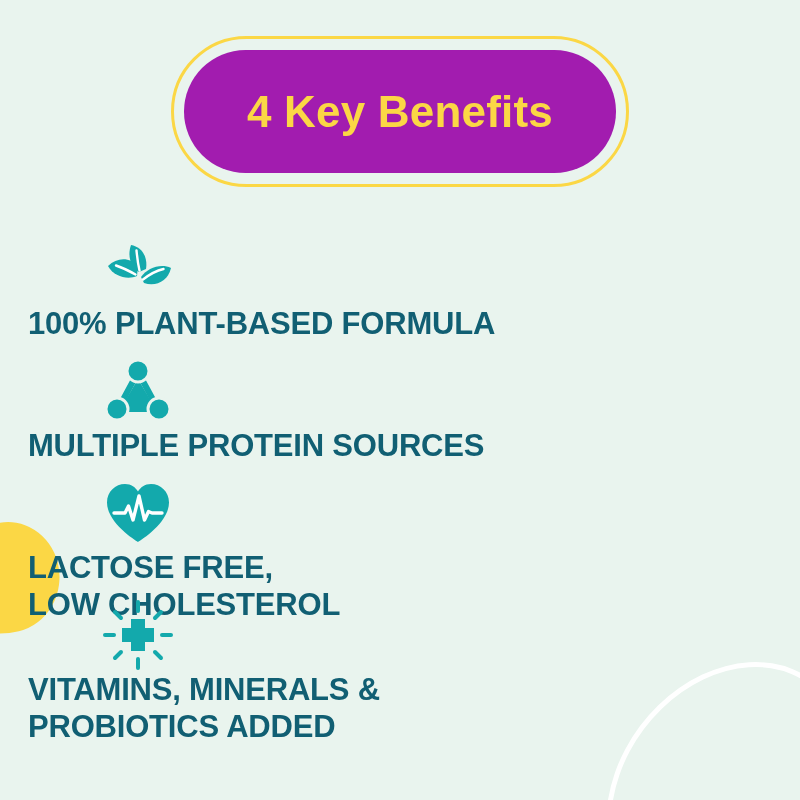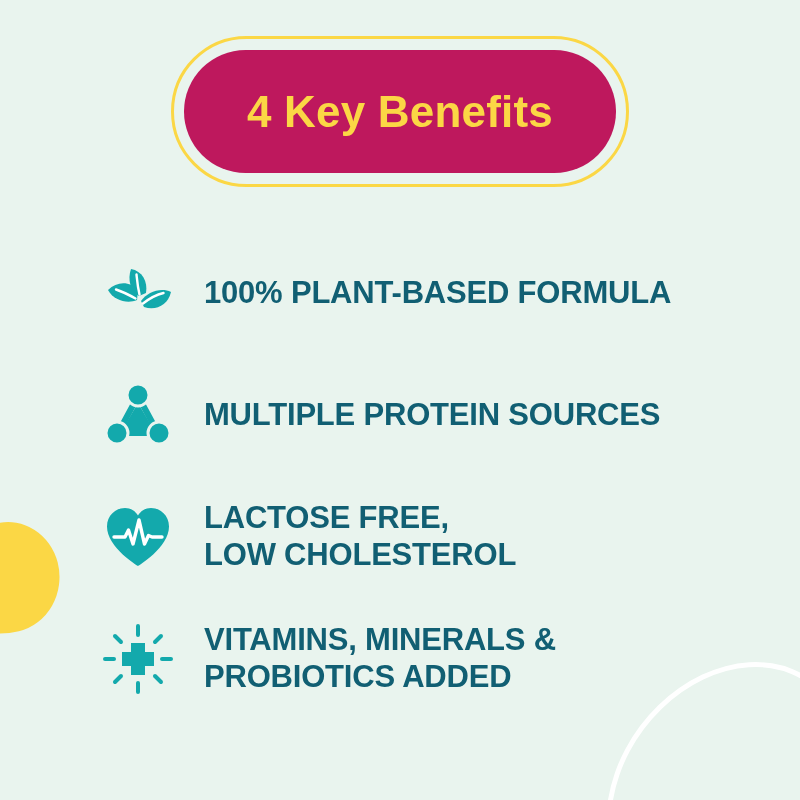--- a/index.html
+++ b/index.html
@@ -60,21 +60,21 @@
     border: 3px solid #fbd745;
     border-radius: 80px;
     box-sizing: border-box;
   }
   .badge-pill {
     position: absolute;
     left: 13px;
     top: 14px;
     right: 13px;
     bottom: 14px;
-    background: #be185d;
+    background: #a21caf;
     border-radius: 64px;
     display: flex;
     align-items: center;
     justify-content: center;
   }
   .badge-title {
     color: #fbd745;
     font-size: 44px;
     font-weight: bold;
     letter-spacing: 0.2px;
@@ -85,22 +85,23 @@
   
   .benefits {
     position: absolute;
     left: 0;
     top: 232px;
     width: 800px;
   }
   .benefit-row {
     position: relative;
     display: flex;
-    align-items: center;
+    align-items: flex-start;
     height: 122px;
+    flex-direction: column;
   }
   .benefit-icon {
     flex: 0 0 auto;
     width: 76px;
     margin-left: 100px;
     display: flex;
     align-items: center;
     justify-content: center;
   }
   .benefit-icon svg {

